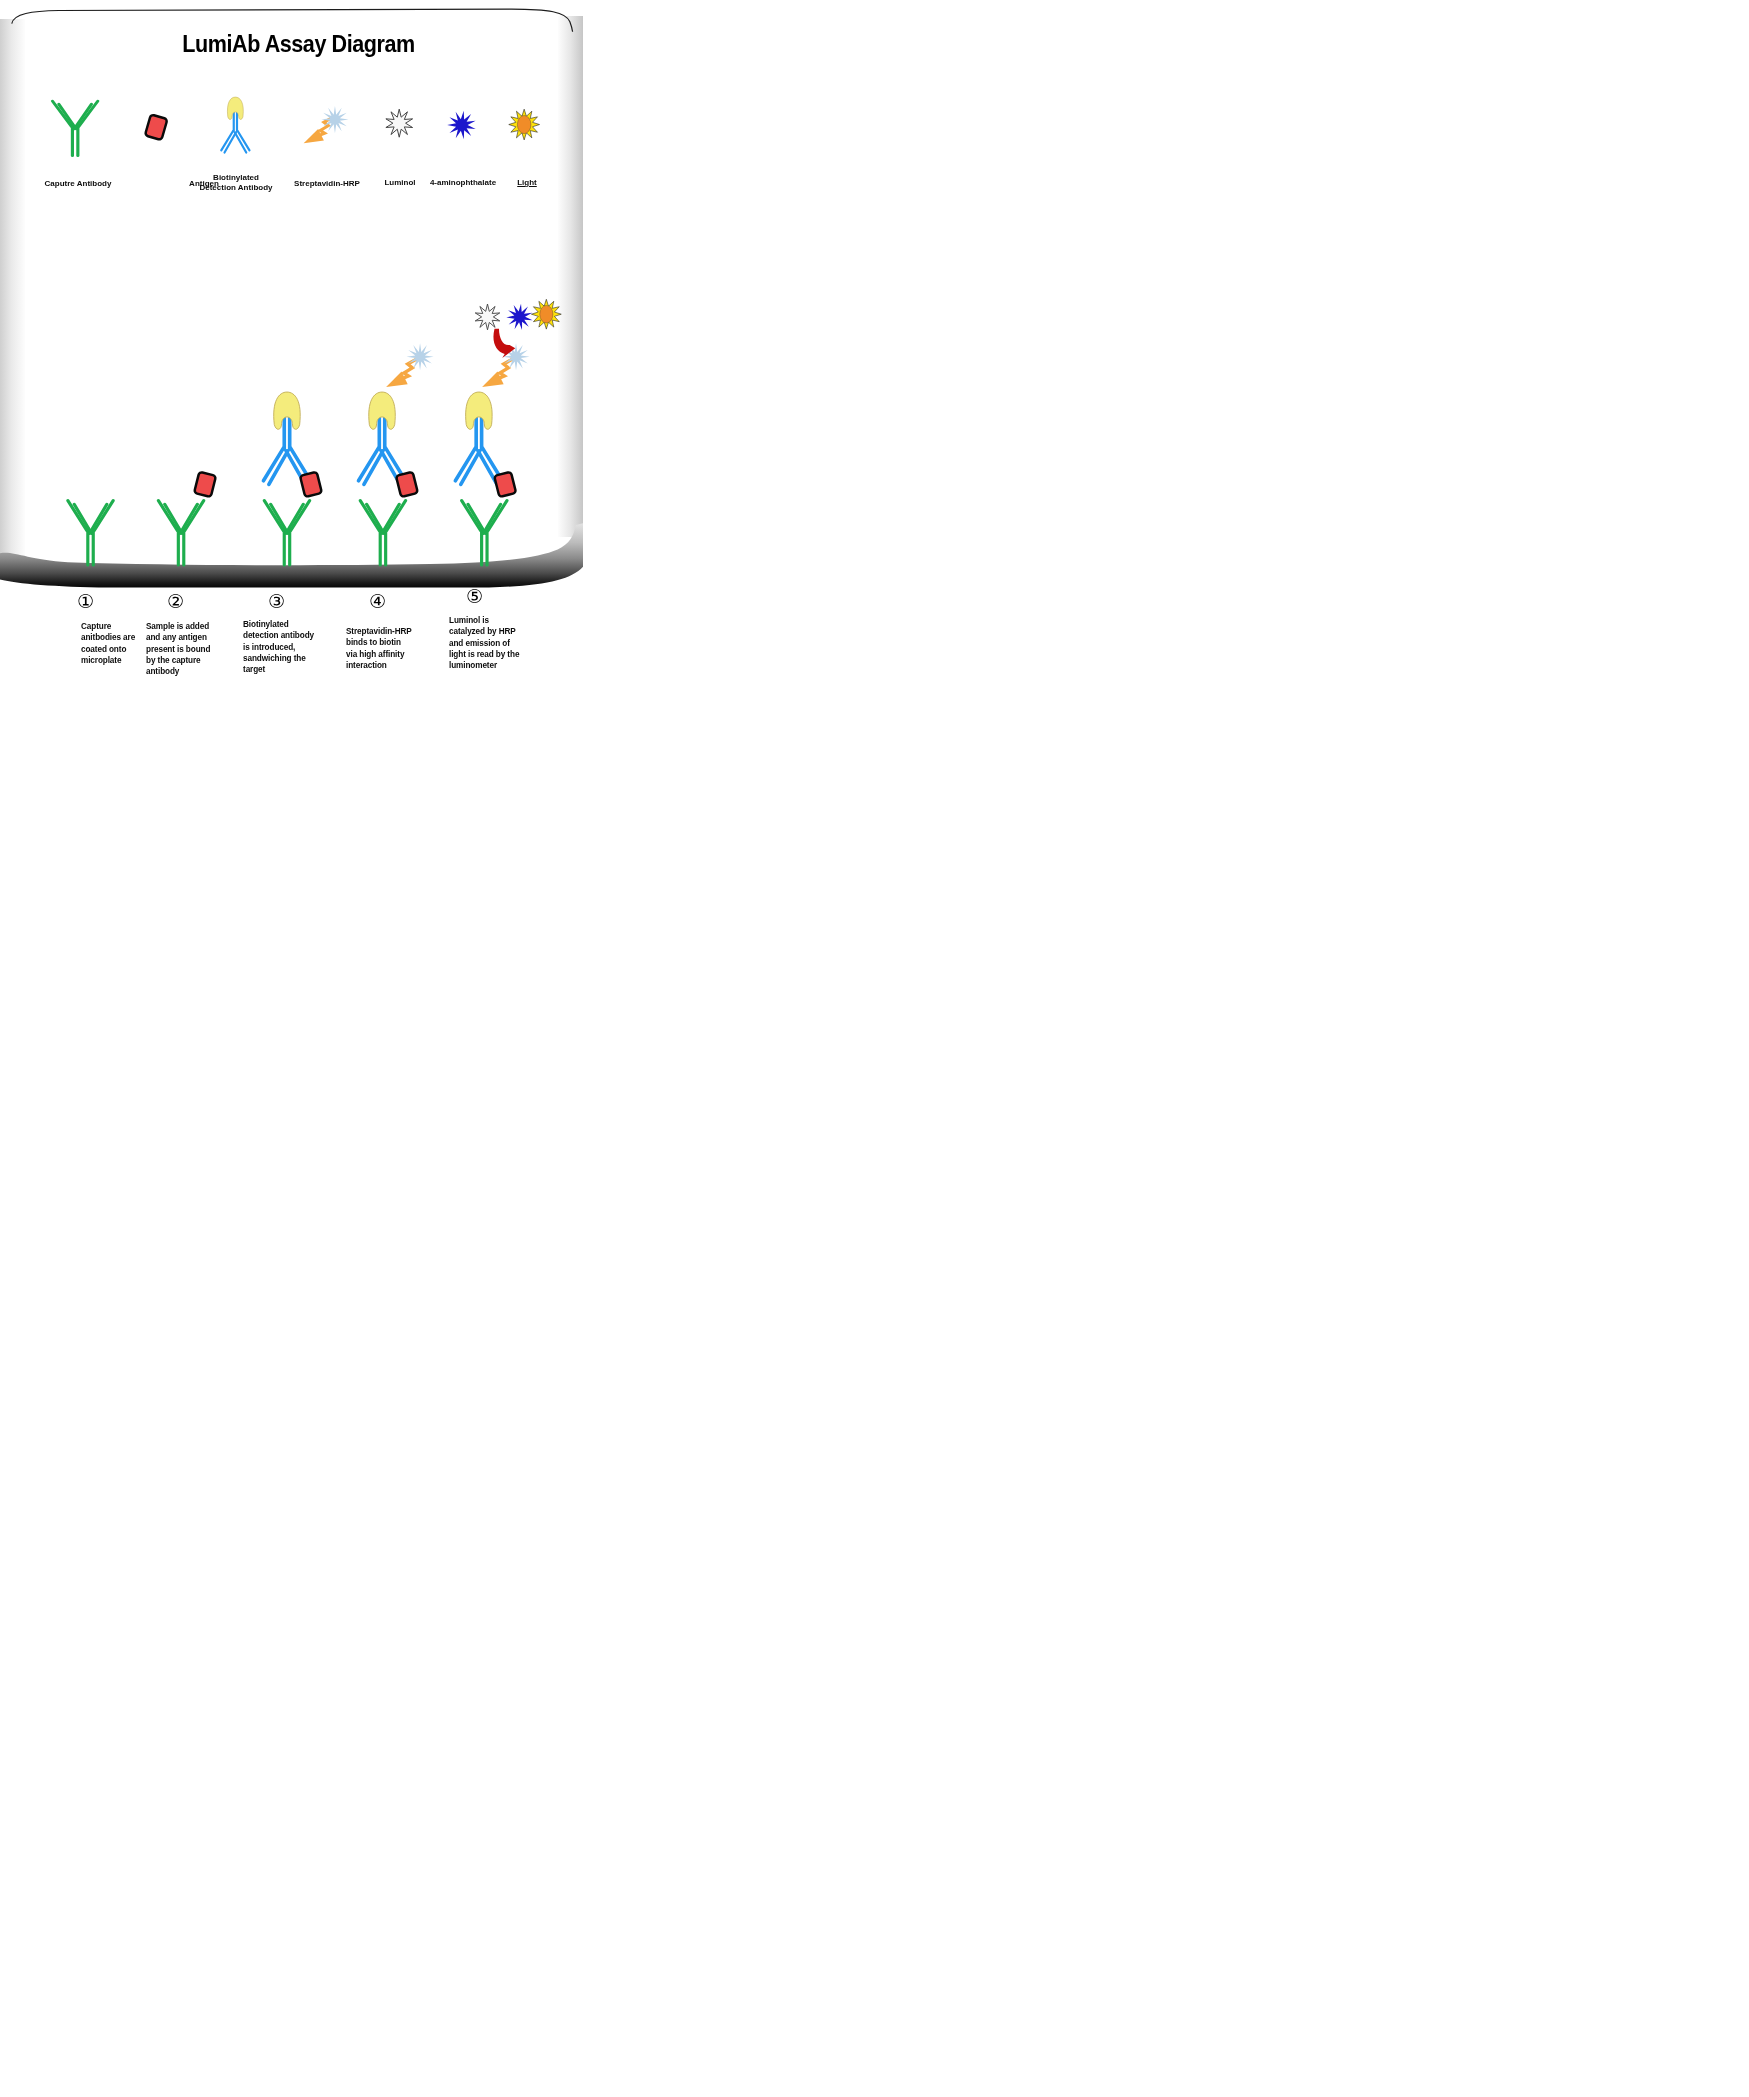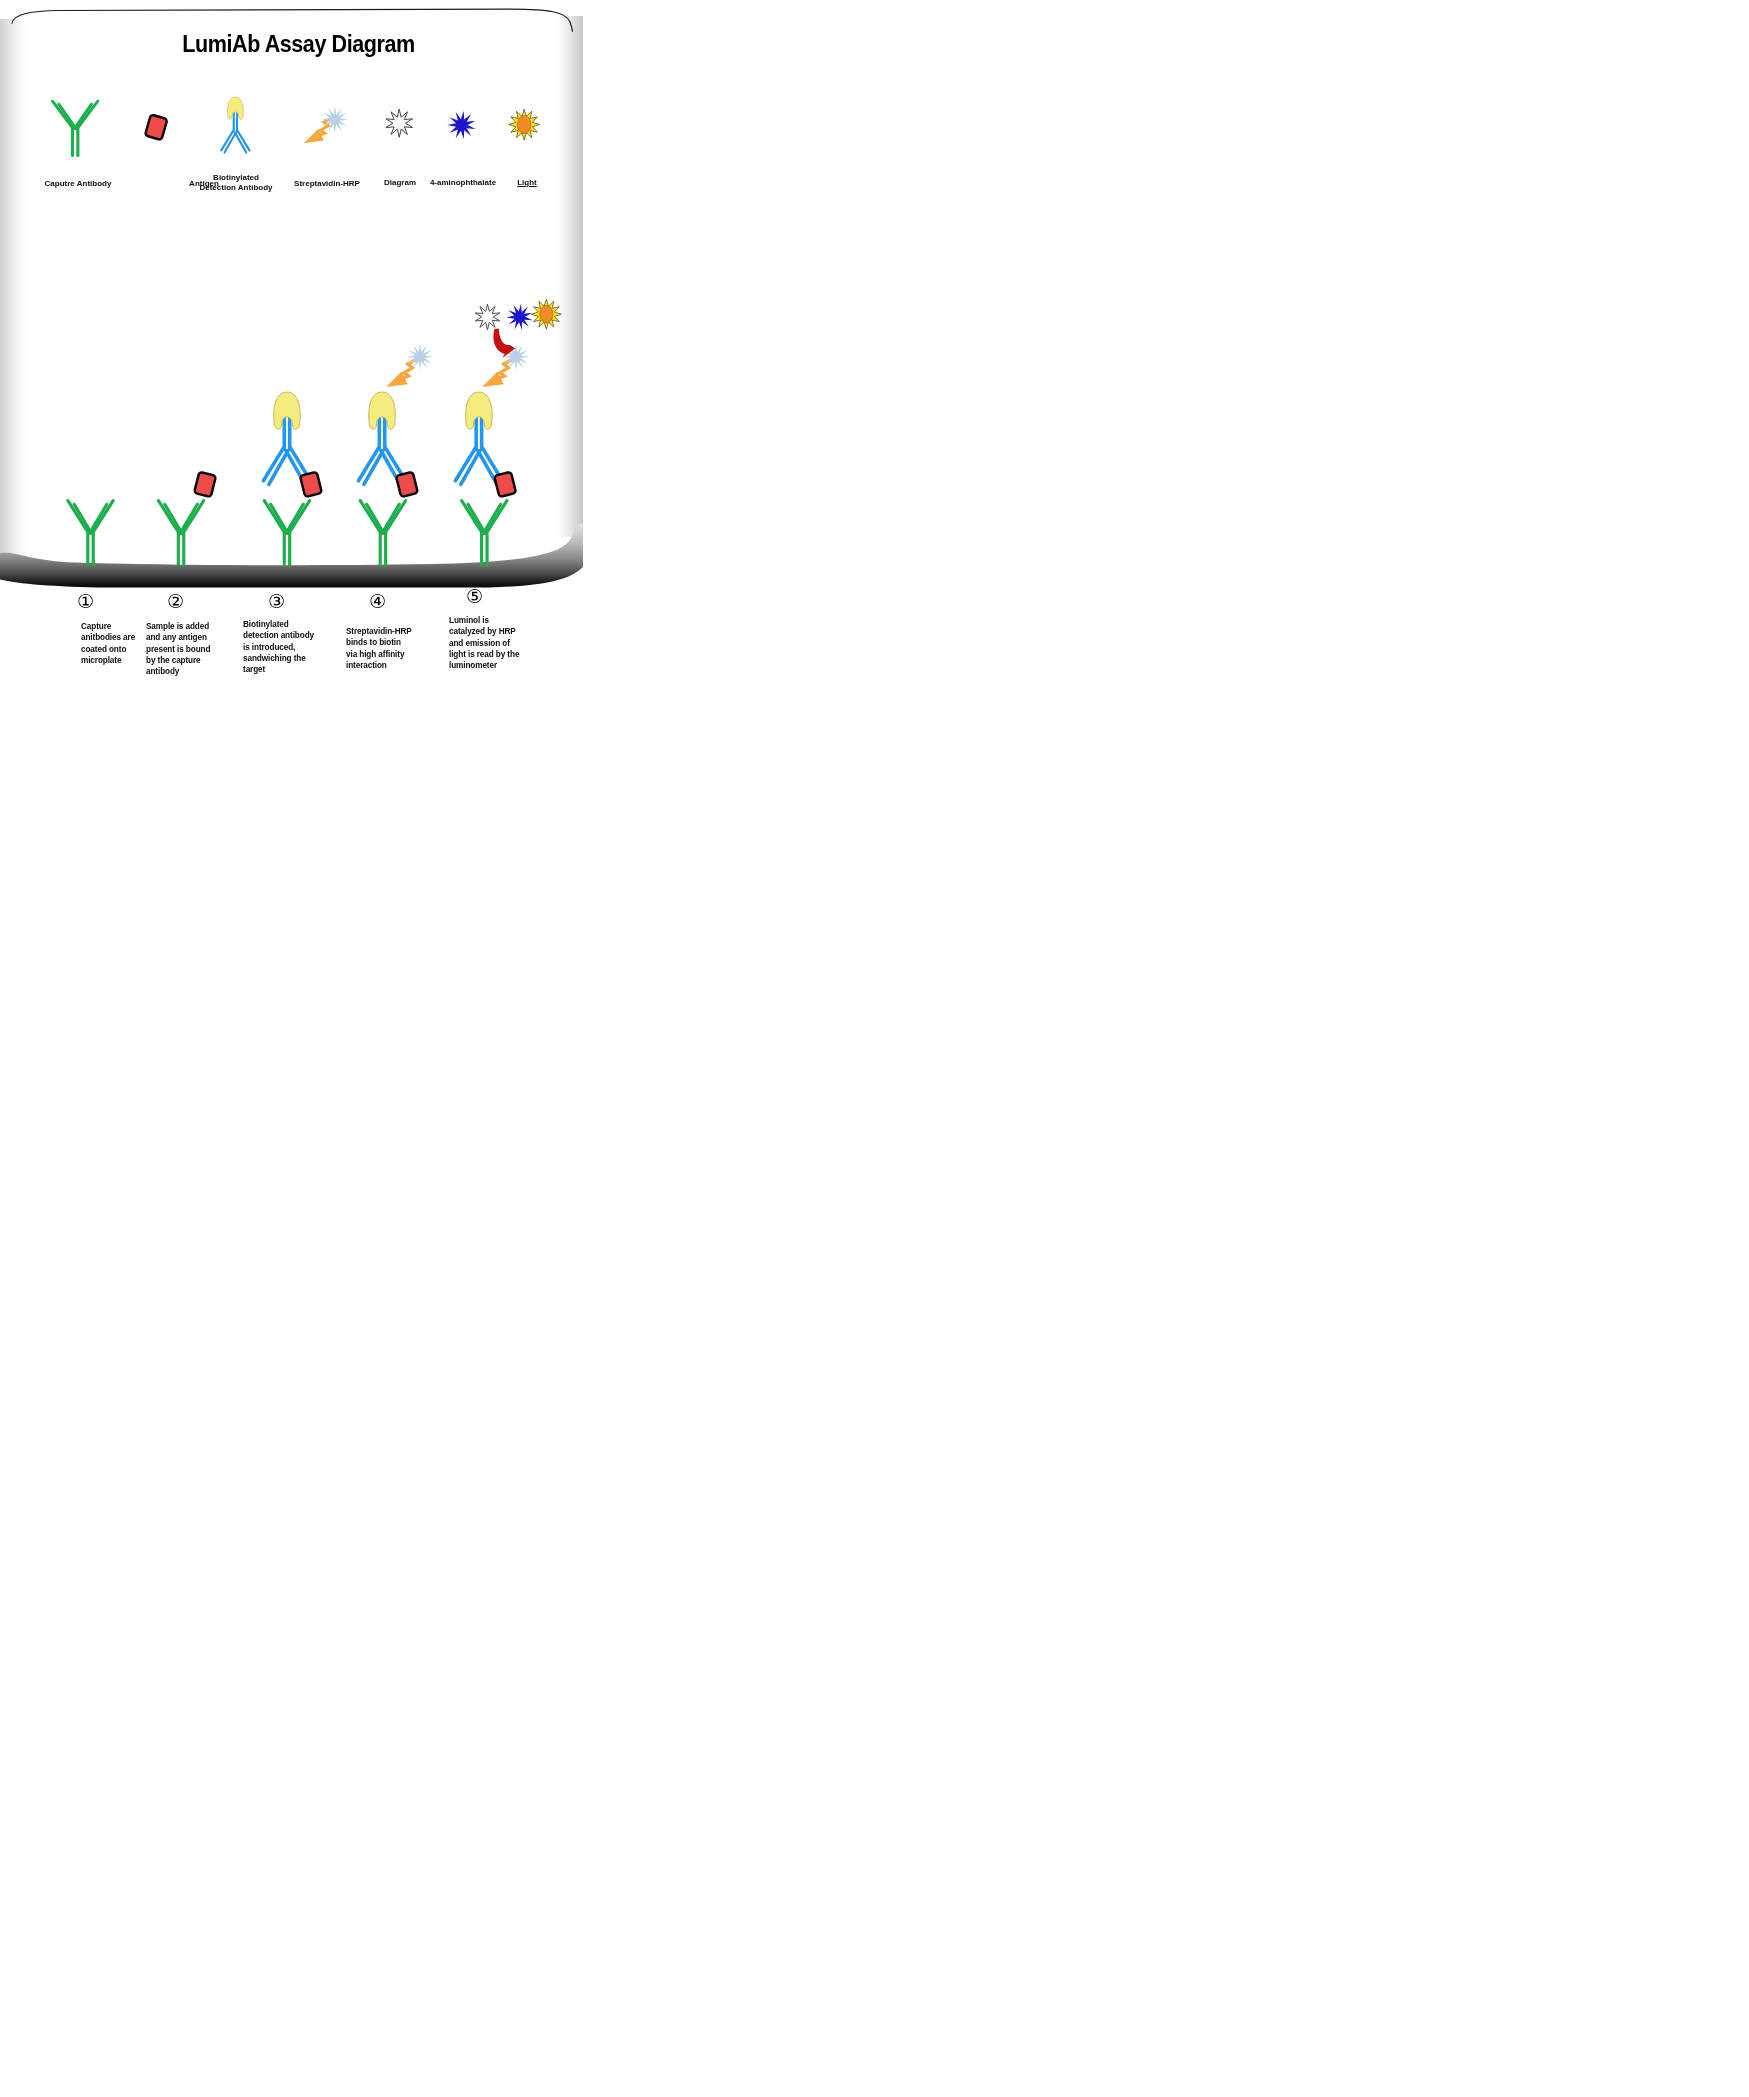--- a/index.html
+++ b/index.html
@@ -138,21 +138,21 @@
     <use href="#sun" transform="translate(1207,694) scale(0.97)"></use>
   </svg>
 
   <div class="abs title">LumiAb Assay Diagram</div>
 
   <div class="abs legend-label" style="left:28px;top:179px;">Caputre Antibody</div>
   <div class="abs legend-label" style="left:106px;top:179px;padding-left:48px;">Antigen</div>
   <div class="abs legend-label" style="left:186px;top:173px;">Biotinylated
 Detection Antibody</div>
   <div class="abs legend-label" style="left:277px;top:179px;">Streptavidin-HRP</div>
-  <div class="abs legend-label" style="left:350px;top:178px;">Diagram</div>
+  <div class="abs legend-label" style="left:350px;top:178px;">Luminol</div>
   <div class="abs legend-label" style="left:413px;top:178px;">4-aminophthalate</div>
   <div class="abs legend-label" style="left:477px;top:178px;text-decoration:underline;">Light</div>
 
   <div class="abs step-num" style="left:77px;top:590px;">①</div>
   <div class="abs step-num" style="left:167px;top:590px;">②</div>
   <div class="abs step-num" style="left:268px;top:590px;">③</div>
   <div class="abs step-num" style="left:369px;top:590px;">④</div>
   <div class="abs step-num" style="left:466px;top:585px;">⑤</div>
 
   <div class="abs caption" style="left:81px;top:621px;">Capture

